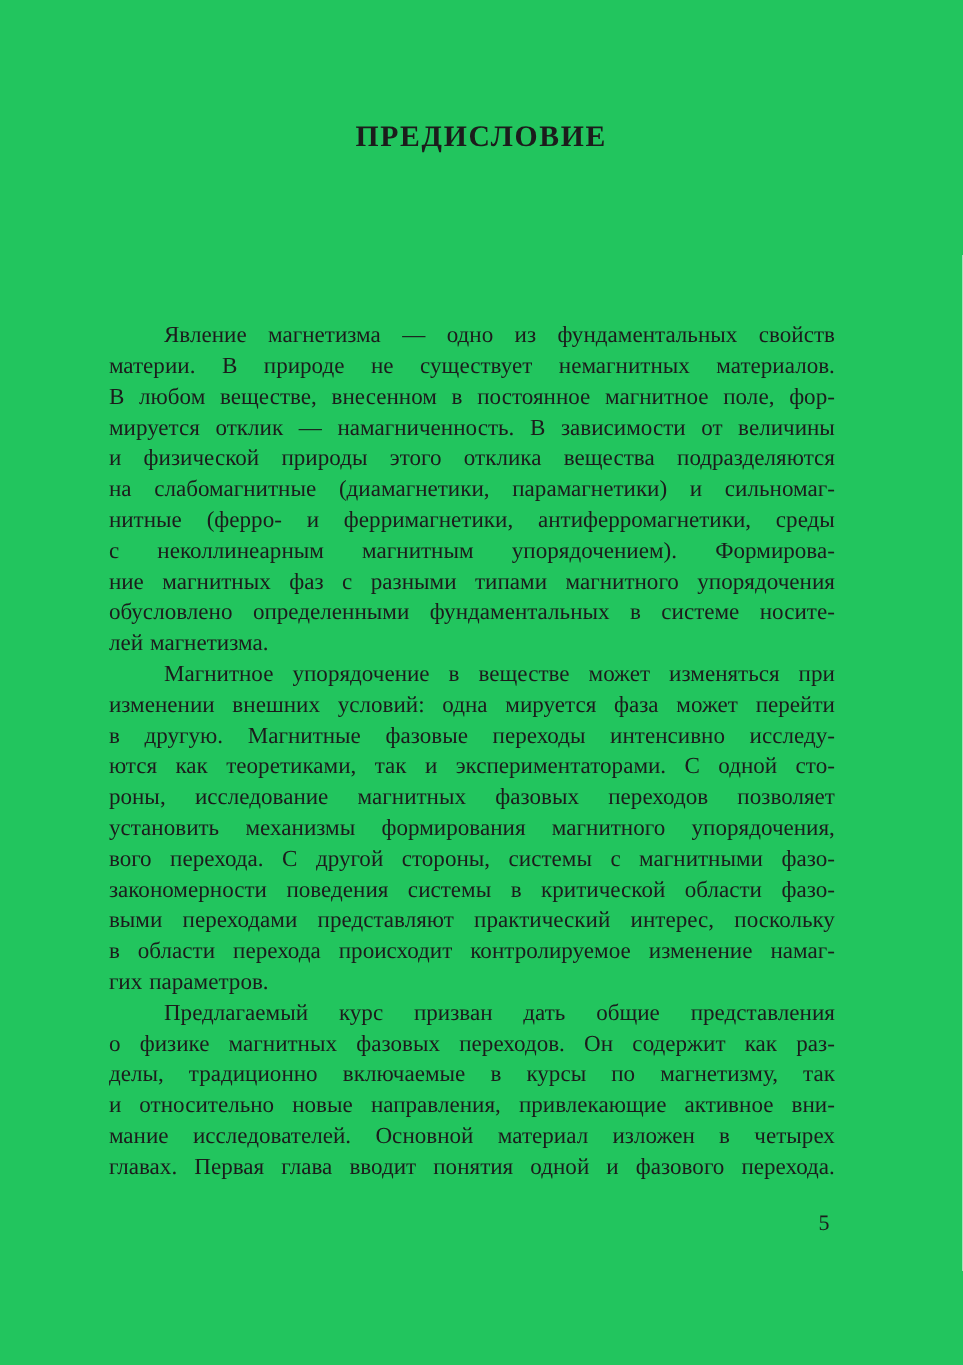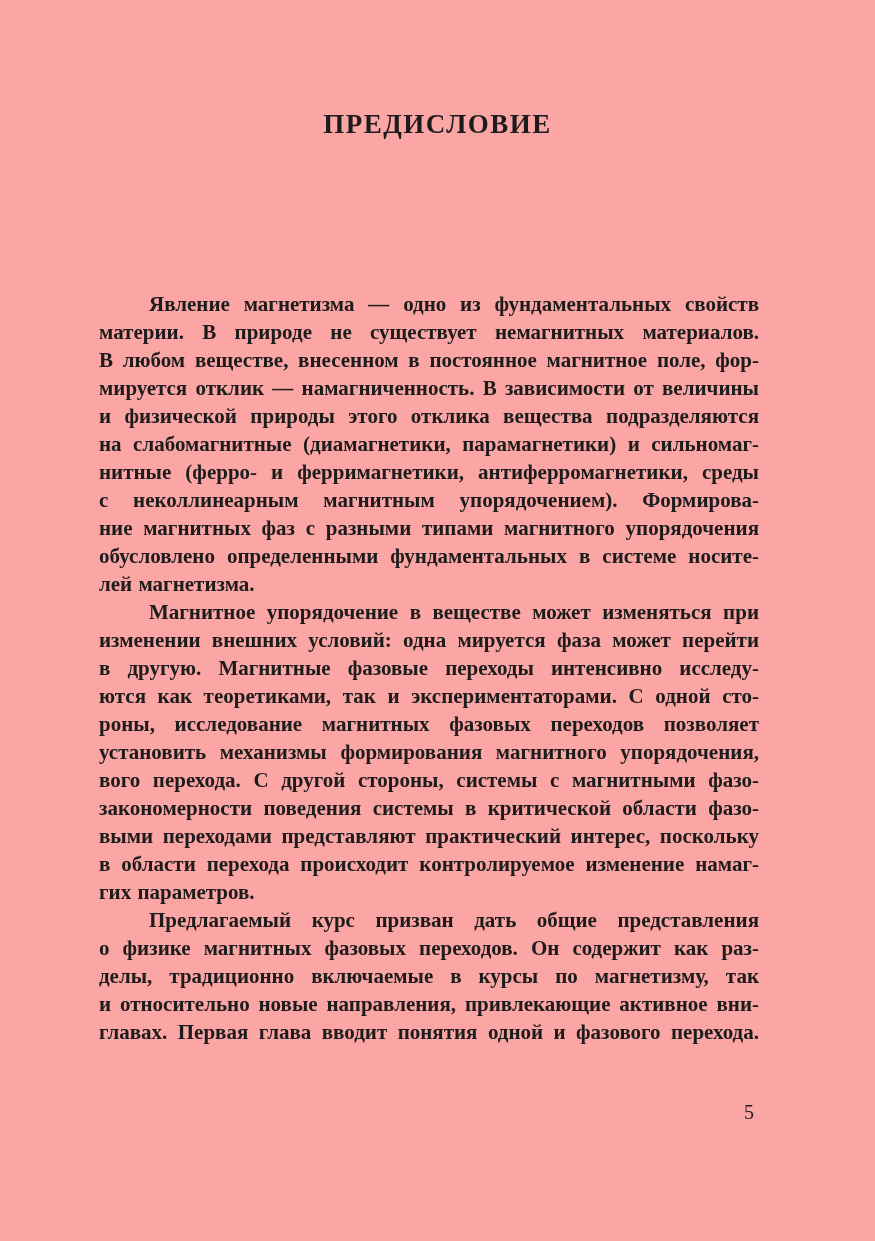--- a/index.html
+++ b/index.html
@@ -4,21 +4,21 @@
 <style>
   html, body {
     margin: 0;
     padding: 0;
     background: #ffffff;
   }
   .page {
     position: relative;
     width: 875px;
     height: 1241px;
-    background: #fca5a5;
+    background: #22c55e;
     font-family: "Liberation Serif", "DejaVu Serif", serif;
     color: #1c1c1c;
     overflow: hidden;
   }
   .title {
     position: absolute;
     top: 108px;
     left: 0;
     width: 100%;
     margin: 0;
@@ -26,21 +26,20 @@
     font-size: 27px;
     line-height: 33px;
     font-weight: bold;
     letter-spacing: 1.5px;
   }
   .body-text {
     position: absolute;
     left: 99px;
     top: 290px;
     width: 660px;
-    font-weight: bold;
   }
   .line {
     font-size: 21px;
     line-height: 28px;
     height: 28px;
     overflow: hidden;
     text-align: justify;
     text-align-last: justify;
     word-spacing: 1px;
   }
@@ -96,20 +95,21 @@
       <div class="line">выми переходами представляют практический интерес, поскольку</div>
       <div class="line">в области перехода происходит контролируемое изменение намаг-</div>
       <div class="line endpara">гих параметров.</div>
     </div>
 
     <div class="paragraph">
       <div class="line indent">Предлагаемый курс призван дать общие представления</div>
       <div class="line">о физике магнитных фазовых переходов. Он содержит как раз-</div>
       <div class="line">делы, традиционно включаемые в курсы по магнетизму, так</div>
       <div class="line">и относительно новые направления, привлекающие активное вни-</div>
+      <div class="line">мание исследователей. Основной материал изложен в четырех</div>
       <div class="line">главах. Первая глава вводит понятия одной и фазового перехода.</div>
     </div>
 
   </div>
 
   <div class="page-number">5</div>
 
 </div>
 
 </body></html>

